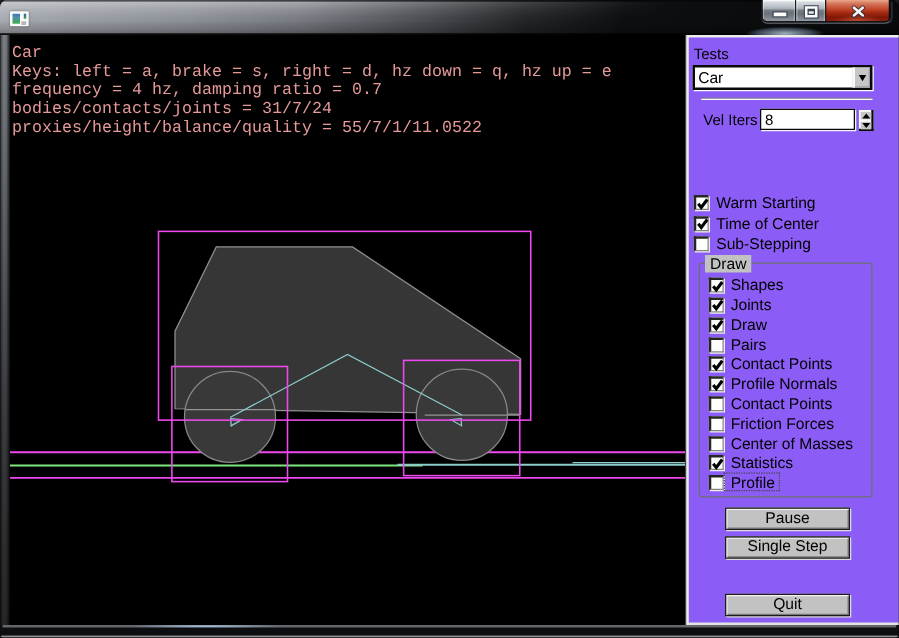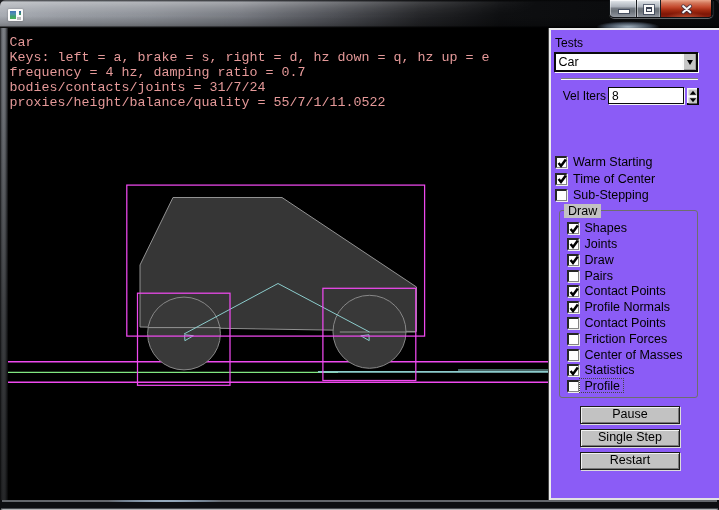--- a/index.html
+++ b/index.html
@@ -230,21 +230,21 @@
         </svg>
         <div class="t">Statistics</div>
       </div>
     <div class="cb" style="left:18.5px;top:352.2px">
         <div class="box"></div>
         <div class="t">Profile</div>
       </div>
     <div id="focus"></div>
     <div class="gbtn" style="top:377.5px">Pause</div>
     <div class="gbtn" style="top:400.5px">Single Step</div>
-    <div class="gbtn" style="top:423.5px">Restart</div>
+    <div class="gbtn" style="top:446.5px">Quit</div>
   </div>
   <div id="bfr">
       <div class="l1"></div>
       <div class="glow"></div>
       <div class="l2"></div>
       <div class="l3"></div>
     </div>
 </div>
 
 </body></html>

